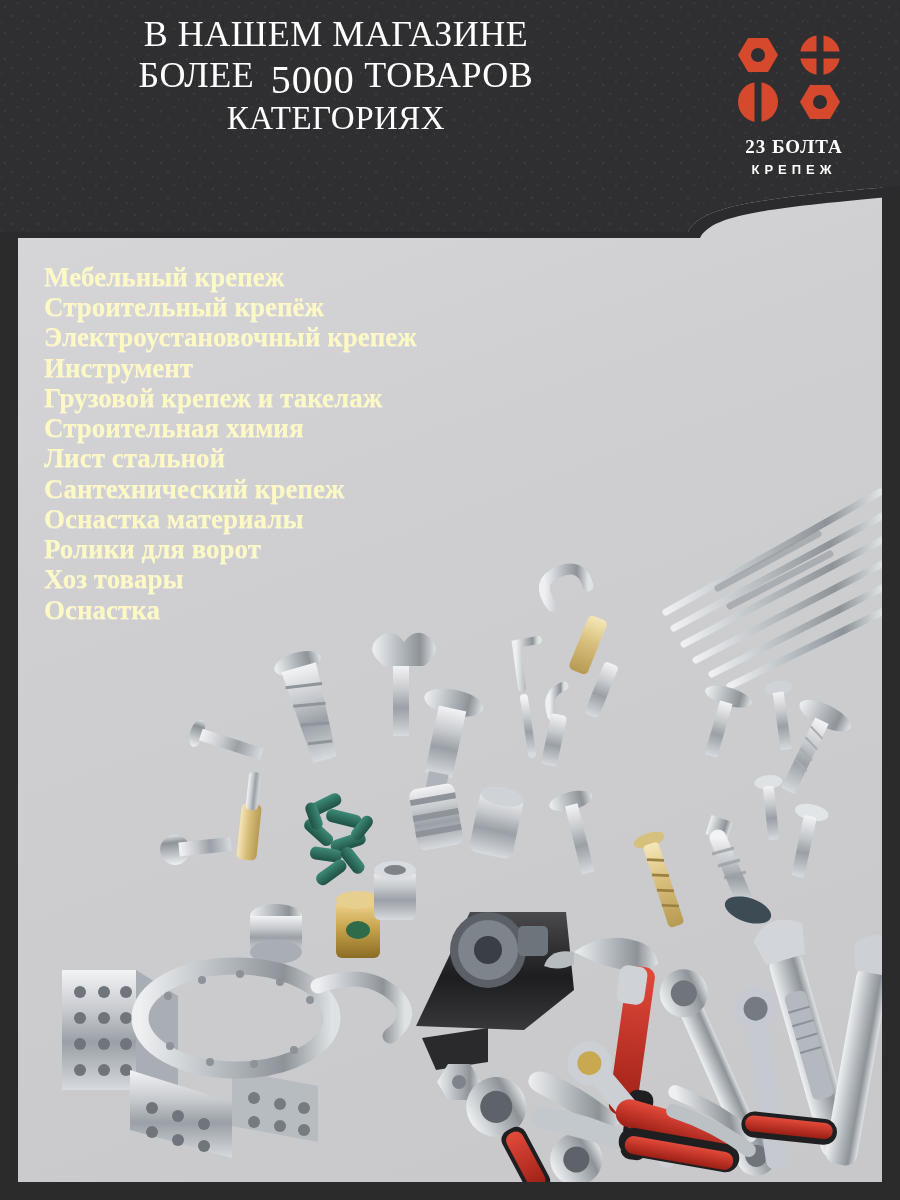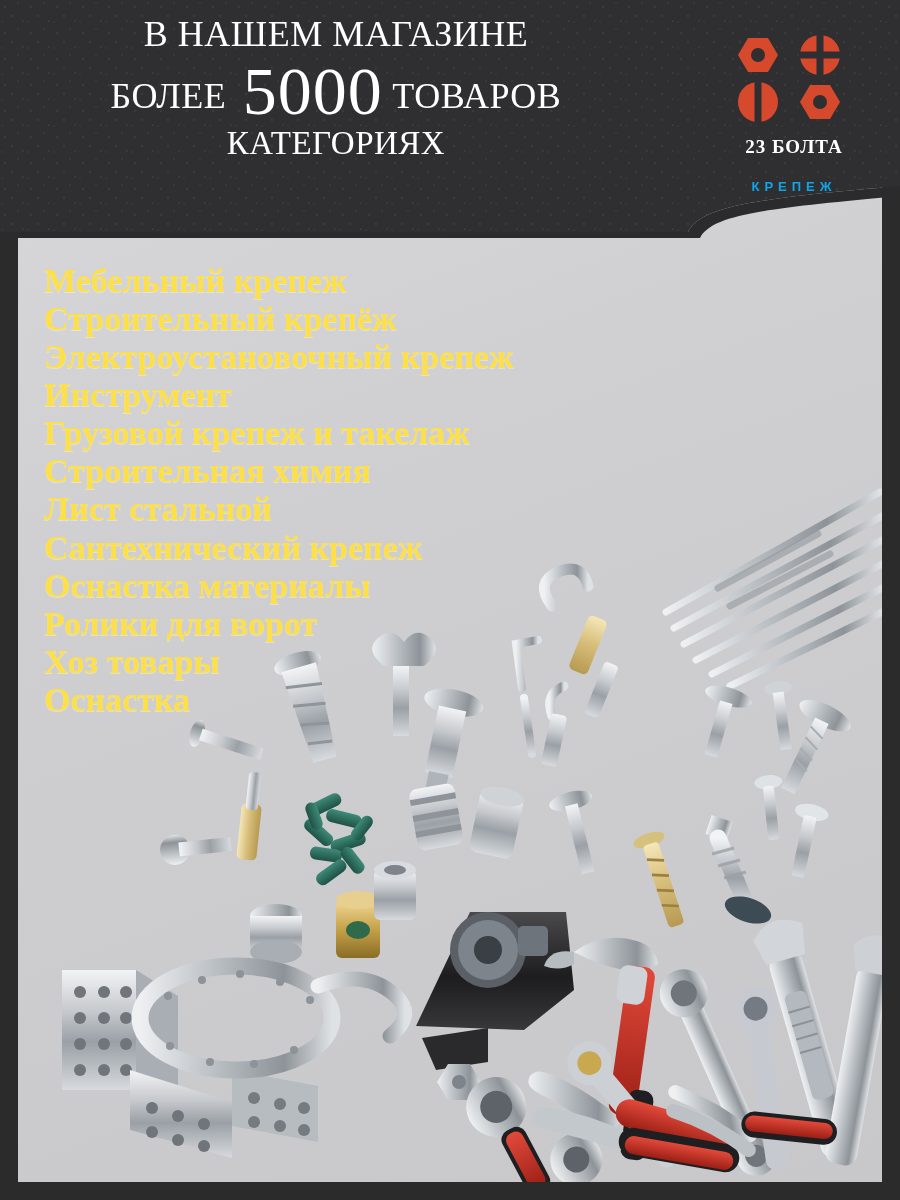--- a/index.html
+++ b/index.html
@@ -41,21 +41,21 @@
     text-align: center;
     color: #ffffff;
     font-family: "Liberation Serif", serif;
     font-weight: normal;
     letter-spacing: 0.5px;
     line-height: 1.02;
   }
   .hl1 { font-size: 36px; }
   .hl2 { font-size: 36px; margin-top: 4px; white-space: nowrap;}
   .hl2 .big {
-    font-size: 68px;
+    font-size: 40px;
     vertical-align: -6px;
     letter-spacing: 1px;
     margin-left: 7px;
   }
   .hl3 { font-size: 33px; margin-top: 4px; }
   .hl4 { font-size: 33px; margin-top: 1px; }
 
   
   .logo {
     position: absolute;
@@ -72,40 +72,40 @@
   }
   .logo-name {
     color: #ffffff;
     font-family: "Liberation Serif", serif;
     font-weight: bold;
     font-size: 19px;
     letter-spacing: 1px;
     margin-top: 6px;
   }
   .logo-sub {
-    color: #0ea5e9;
+    color: #ffffff;
     font-family: "Liberation Sans", sans-serif;
     font-weight: bold;
     font-size: 13px;
     letter-spacing: 5px;
-    margin-top: 21px;
+    margin-top: 4px;
   }
 
   
   .cats {
     position: absolute;
     left: 44px;
     top: 262px;
     width: 640px;
   }
   .cat {
-    color: #fde047;
+    color: #fef9c3;
     font-family: "Liberation Serif", serif;
     font-weight: bold;
-    font-size: 34px;
+    font-size: 27px;
     line-height: 1.12;
     white-space: nowrap;
     text-shadow: 0 1px 0 rgba(255,255,255,0.35);
   }
 
   
   .art {
     position: absolute;
     left: 18px;
     top: 430px;

